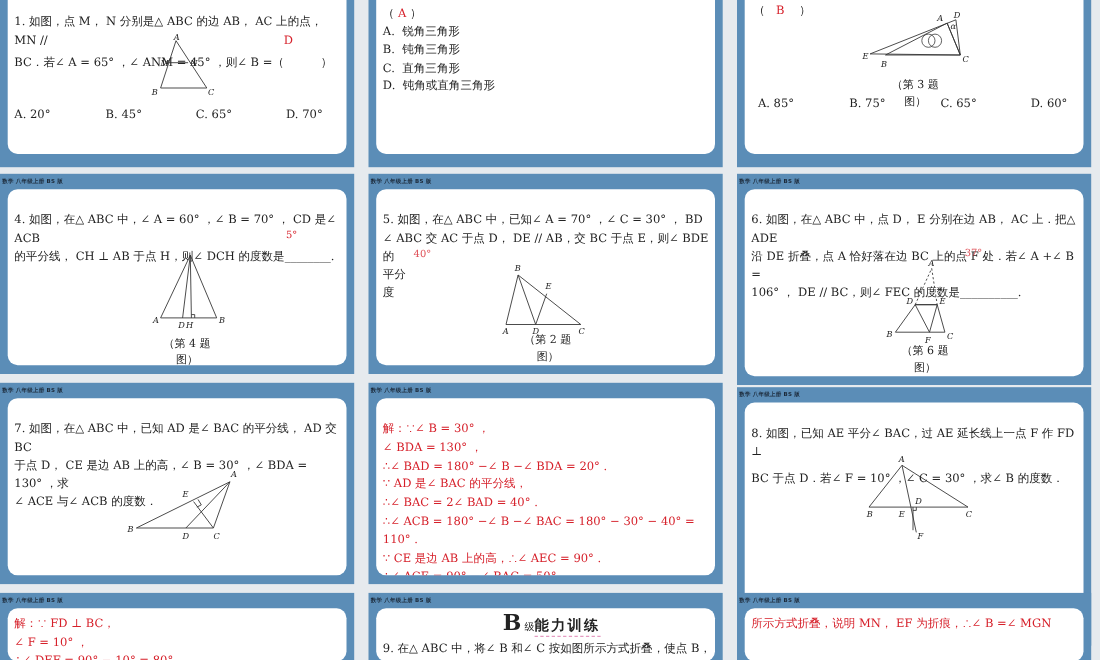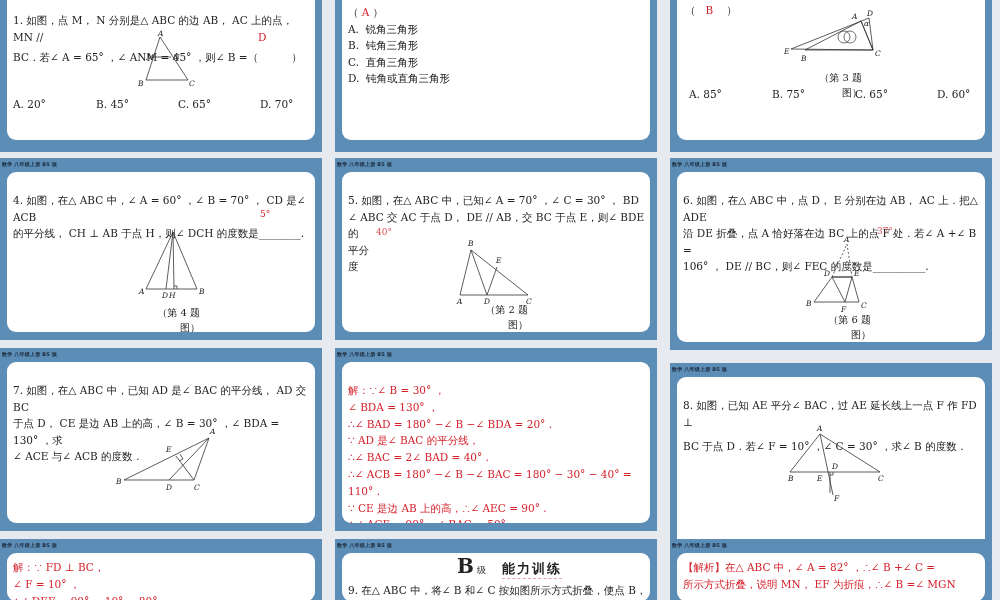--- a/index.html
+++ b/index.html
@@ -10,27 +10,27 @@
 .card{position:absolute;left:7px;right:7px;top:14px;bottom:8px;background:#fff;border-radius:9px;padding:6px 6px 0 6px;overflow:hidden}
 .slide.top .card{top:-10px;bottom:12px}
 .t{font-size:10.5px;line-height:16.5px;white-space:pre-wrap}
 .red{color:#d6202a}
 .ans{position:absolute;color:#d6202a;font-size:10.5px}
 .opts{position:absolute;font-size:10.5px;display:flex}
 .opts span{display:inline-block}
 svg{position:absolute;overflow:visible}
 svg line,svg polyline,svg polygon{stroke:#333;stroke-width:.8;fill:none}
 svg text{font-family:"DejaVu Serif","Liberation Serif",serif;font-style:italic;font-size:7.5px;fill:#222}
-.cap{position:absolute;font-size:10px;text-align:right;line-height:15px;width:60px}
+.cap{position:absolute;font-size:10px;text-align:center;line-height:15px;width:60px}
 .sol{font-size:10.5px;line-height:16.8px;color:#d6202a;white-space:pre-wrap}
 .badge{position:absolute;left:105px;top:8px;display:flex;align-items:baseline}
 .badge .b{font-size:20px;font-weight:bold;color:#222;font-family:"DejaVu Serif",serif;position:relative}
 .badge .b:before{content:"";position:absolute;left:-14px;top:10px;width:44px;height:14px;border-radius:50%;background:#e59bc1;z-index:-1}
 .badge .lv{font-size:9px;margin-left:3px}
-.badge .ti{font-size:13px;font-weight:bold;margin-left:16px;font-family:Liberation Mono, monospace;letter-spacing:2px;border-bottom:1px dashed #e59bc1}
+.badge .ti{font-size:13px;font-weight:bold;margin-left:0;font-family:Liberation Mono, monospace;letter-spacing:2px;border-bottom:1px dashed #e59bc1}
 </style>
 </head>
 <body>
 
 <div class="slide top" style="left:0;top:0;height:152px">
   <div class="card">
     <div class="badge" style="top:-4px;left:100px"></div>
     <div style="position:absolute;left:6px;top:22px">
       <div class="t">1. 如图，点 M， N 分别是△ ABC 的边 AB， AC 上的点， MN //</div>
       <div class="t" style="margin-top:4px">BC．若∠ A = 65° ，∠ ANM = 45° ，则∠ B =（          ）</div>
@@ -215,21 +215,21 @@
       <div class="sol">∵ AD 是∠ BAC 的平分线，</div>
       <div class="sol">∴∠ BAC = 2∠ BAD = 40° .</div>
       <div class="sol">∴∠ ACB = 180° −∠ B −∠ BAC = 180° − 30° − 40° =</div>
       <div class="sol">110° .</div>
       <div class="sol">∵ CE 是边 AB 上的高，∴∠ AEC = 90° .</div>
       <div class="sol">∴∠ ACE = 90° −∠ BAC = 50° .</div>
     </div>
   </div>
 </div>
 
-<div class="slide" style="left:670px;top:363px;height:235px">
+<div class="slide" style="left:670px;top:352px;height:235px">
   <div class="hdr">数学 八年级上册 BS 版</div>
   <div class="card">
     <div style="position:absolute;left:6px;top:20px">
       <div class="t">8. 如图，已知 AE 平分∠ BAC，过 AE 延长线上一点 F 作 FD ⊥</div>
       <div class="t" style="margin-top:8px">BC 于点 D．若∠ F = 10° ，∠ C = 30° ，求∠ B 的度数．</div>
     </div>
     <svg style="left:113px;top:54px" width="100" height="70">
       <polygon points="30,3 0,41 90,41"></polygon>
       <line x1="30" y1="3" x2="43" y2="64"></line>
       <line x1="40" y1="41" x2="40" y2="62"></line>
@@ -264,17 +264,16 @@
       <span class="ti">能力训练</span>
     </div>
     <div class="t" style="position:absolute;left:6px;top:29px">9. 在△ ABC 中，将∠ B 和∠ C 按如图所示方式折叠，使点 B，</div>
   </div>
 </div>
 
 <div class="slide" style="left:670px;top:539px;height:70px">
   <div class="hdr">数学 八年级上册 BS 版</div>
   <div class="card">
     <div style="position:absolute;left:6px;top:6px">
-      <div class="sol">【解析】在△ ABC 中，∠ A = 82° ，∴∠ B +∠ C =</div>
       <div class="sol">所示方式折叠，说明 MN， EF 为折痕，∴∠ B =∠ MGN</div>
     </div>
   </div>
 </div>
 
 </body></html>

